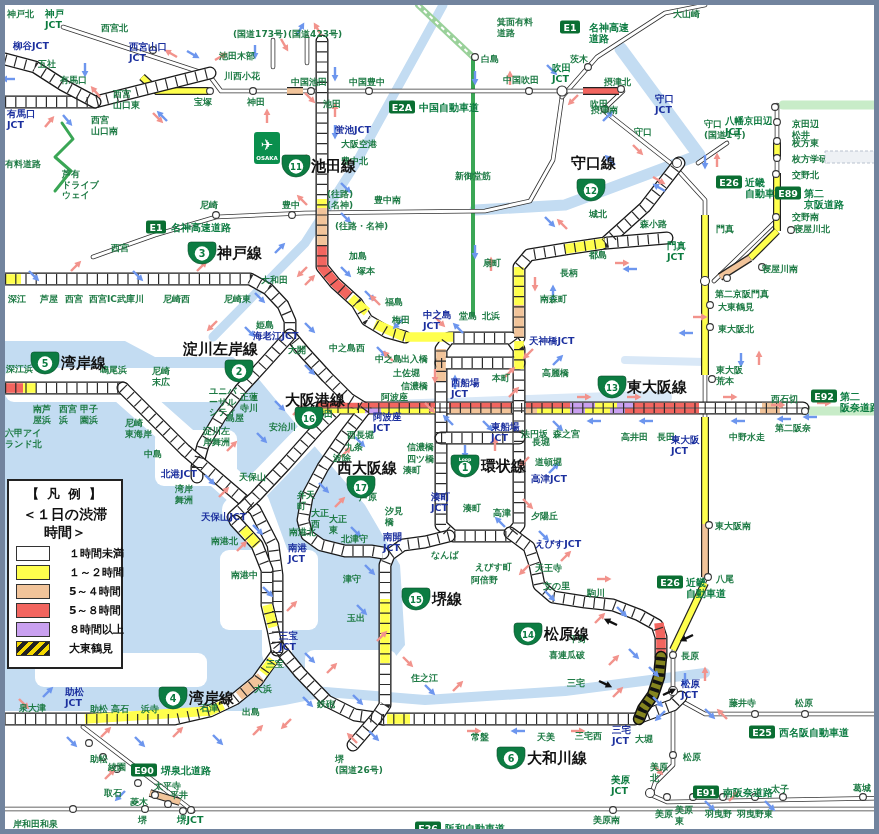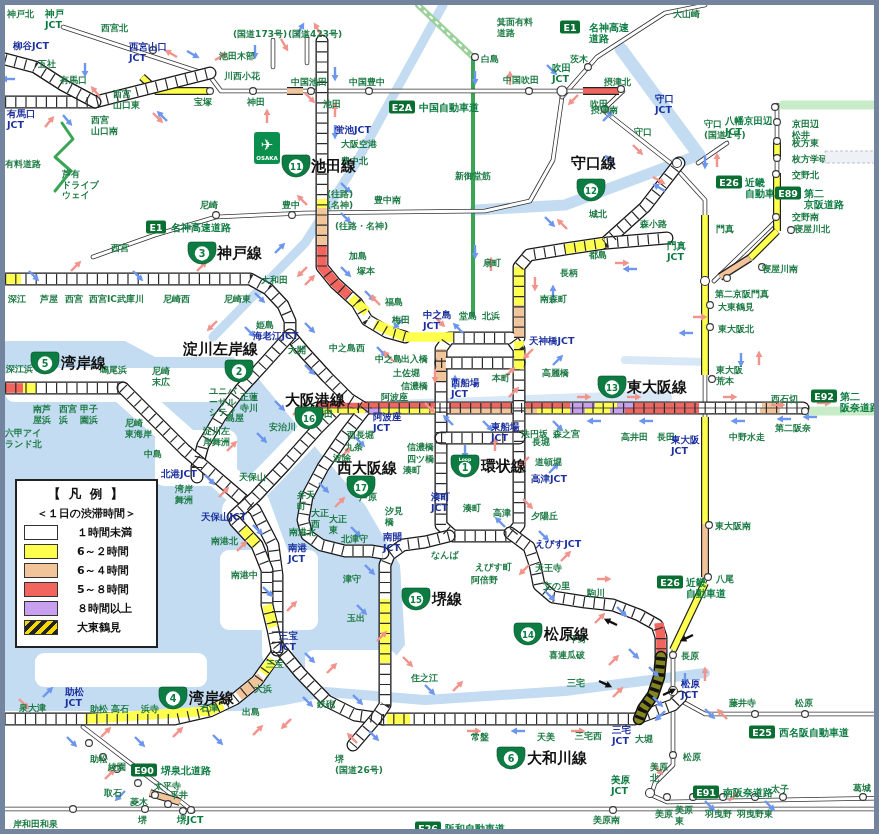--- a/index.html
+++ b/index.html
@@ -1,23 +1,23 @@
 <!DOCTYPE html>
 <html><head>
 <meta charset="utf-8">
 <style>
   html,body{margin:0;padding:0;background:#dfe6ee;}
   .stage{position:relative;width:879px;height:834px;box-sizing:border-box;
          border:5px solid #72849e;background:#fff;overflow:hidden;
          font-family:"DejaVu Sans","Liberation Sans",sans-serif;padding-left:24px;}
   svg{position:absolute;left:0;top:0;}
-  .legend{position:absolute;left:10px;top:474px;width:143px;background:#fff;
+  .legend{position:absolute;left:2px;top:474px;width:116px;background:#fff;
           border:2px solid #222;padding:5px 7px 7px 7px;box-sizing:border-box;z-index:5;}
   .lg-title{text-align:center;font-size:12.5px;font-weight:700;color:#111;letter-spacing:2px;}
-  .lg-sub{text-align:center;font-size:11px;font-weight:700;color:#111;margin:3px 0 4px 0;}
+  .lg-sub{text-align:center;font-size:14px;font-weight:700;color:#111;margin:3px 0 4px 0;}
   .lg-row{display:flex;align-items:center;margin:4px 0;}
   .lg-swatch{width:32px;height:13px;border:1.6px solid #333;flex:0 0 auto;}
   .lg-swatch.hatch{background:repeating-linear-gradient(135deg,#f5d800 0 4px,#222 4px 8px);}
   .lg-label{font-size:11px;font-weight:700;color:#111;margin-left:19px;white-space:nowrap;}
 </style>
 </head>
 <body>
 
 <div class="stage">
   <svg id="map" width="879" height="834" viewBox="0 0 879 834">
@@ -1252,25 +1252,25 @@
   <div class="legend">
     <div class="lg-title">【 凡 例 】</div>
     <div class="lg-sub">＜１日の渋滞時間＞</div>
     <div id="lg-rows">
         <div class="lg-row">
           <span class="lg-swatch" style="background: rgb(255, 255, 255);"></span>
           <span class="lg-label">１時間未満</span>
         </div>
         <div class="lg-row">
           <span class="lg-swatch" style="background: rgb(255, 255, 77);"></span>
-          <span class="lg-label">6～２時間</span>
+          <span class="lg-label">１～２時間</span>
         </div>
         <div class="lg-row">
           <span class="lg-swatch" style="background: rgb(242, 196, 154);"></span>
-          <span class="lg-label">6～４時間</span>
+          <span class="lg-label">5～４時間</span>
         </div>
         <div class="lg-row">
           <span class="lg-swatch" style="background: rgb(242, 101, 95);"></span>
           <span class="lg-label">5～８時間</span>
         </div>
         <div class="lg-row">
           <span class="lg-swatch" style="background: rgb(201, 160, 240);"></span>
           <span class="lg-label">８時間以上</span>
         </div>
         <div class="lg-row">

